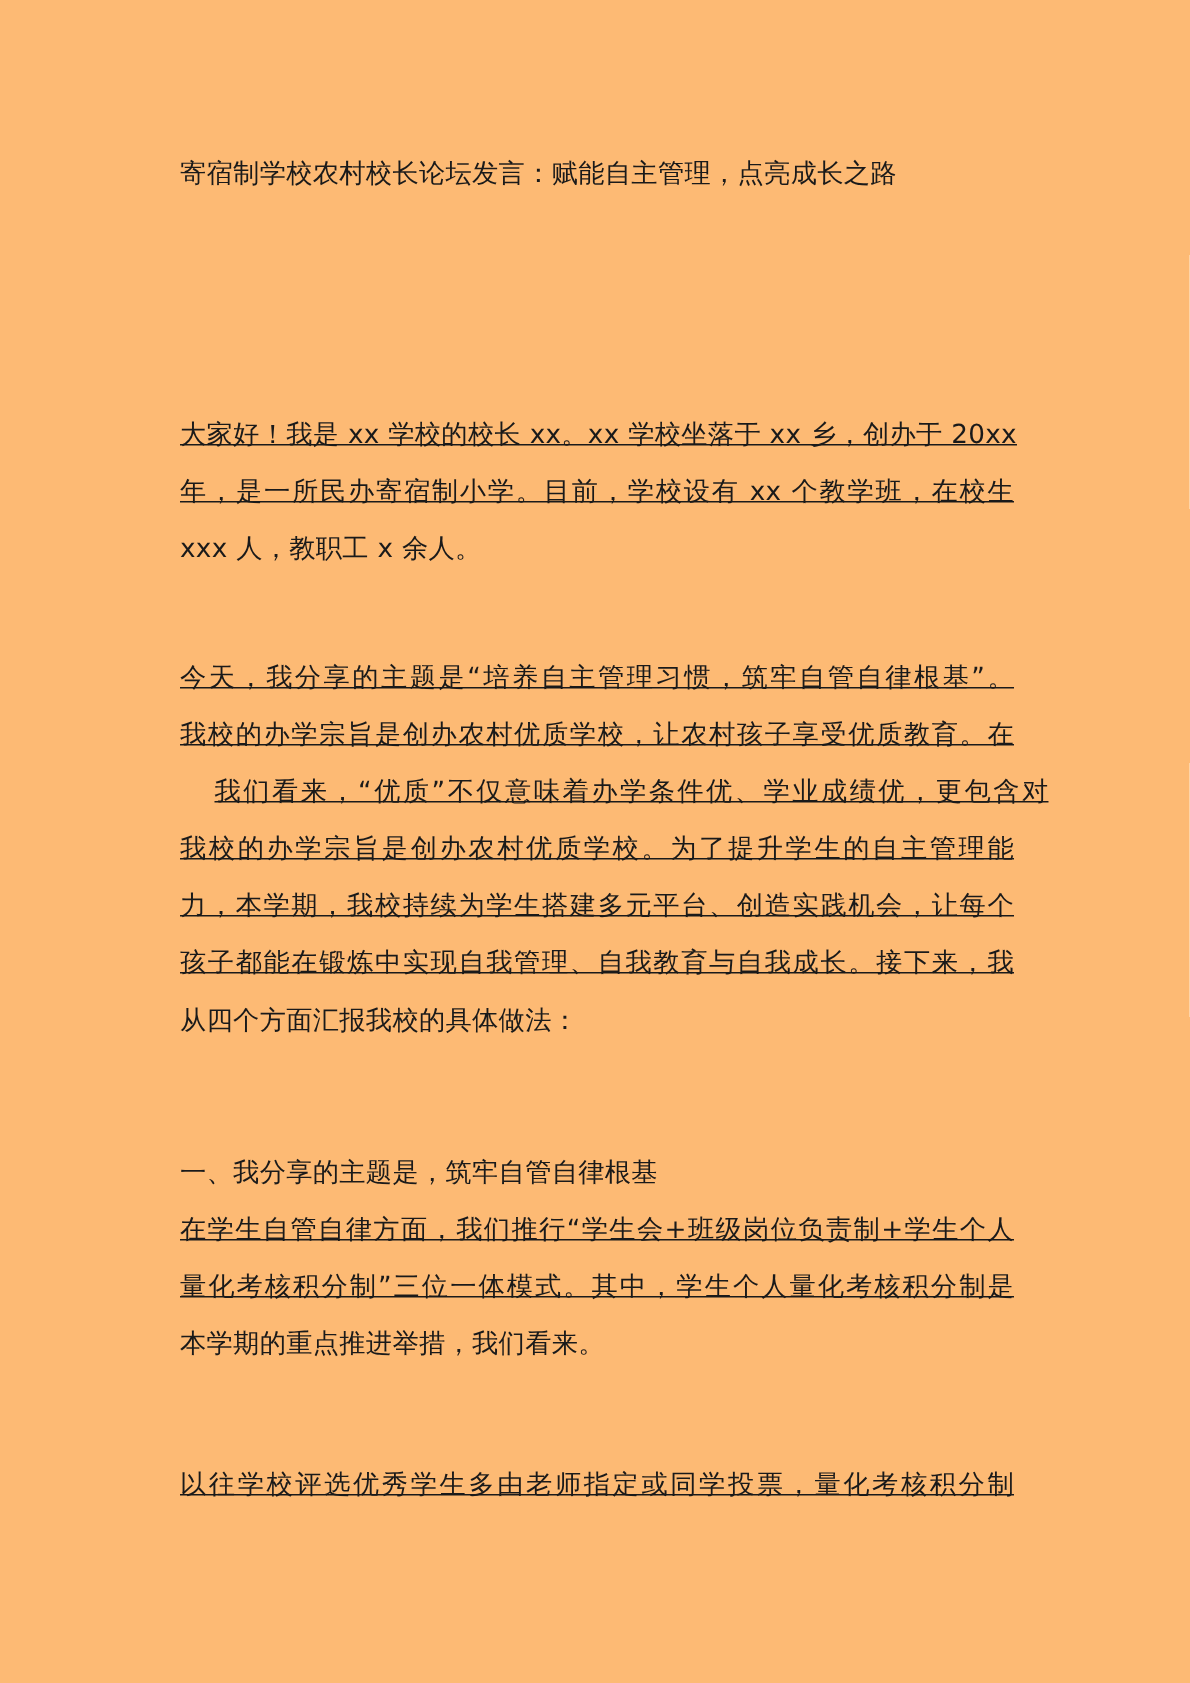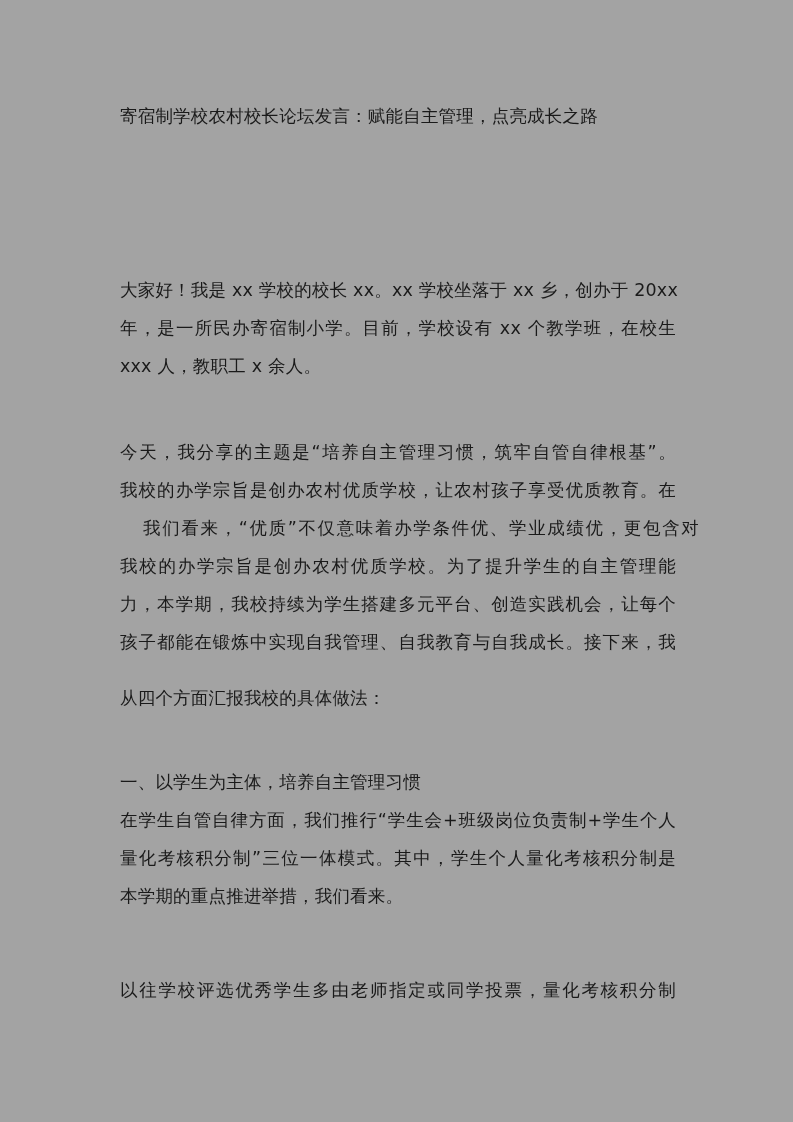--- a/index.html
+++ b/index.html
@@ -13,35 +13,36 @@
       position: relative;
       overflow: hidden;
       font-family: "DejaVu Sans", "Liberation Sans", sans-serif;
       color: #1a1a1a;
     }
     .page {
       position: absolute;
       left: 0; top: 0;
       width: 793px;
       height: 1122px;
-      background: #a3a3a3;
+      background: #fdba74;
     }
     .line {
       position: absolute;
       left: 120px;
       width: 560px;
       font-size: 17.5px;
       line-height: 22px;
       white-space: nowrap;
       letter-spacing: 0.2px;
     }
     .justify {
       text-align: justify;
       text-align-last: justify;
       width: 556px;
+      text-decoration: underline;
     }
   </style>
 </head>
 <body>
 
 <div class="page">
   <div class="line" style="top:105px;">寄宿制学校农村校长论坛发言：赋能自主管理，点亮成长之路</div>
 
 
   <div>
@@ -50,25 +51,25 @@
     <div class="line" style="top:355px;">xxx 人，教职工 x 余人。</div>
   </div>
 
   <div>
     <div class="line justify" style="top:441px;">今天，我分享的主题是“培养自主管理习惯，筑牢自管自律根基”。</div>
     <div class="line justify" style="top:479px;">我校的办学宗旨是创办农村优质学校，让农村孩子享受优质教育。在</div>
     <div class="line justify" style="top:517px;margin-left:23px;">我们看来，“优质”不仅意味着办学条件优、学业成绩优，更包含对</div>
     <div class="line justify" style="top:555px;">我校的办学宗旨是创办农村优质学校。为了提升学生的自主管理能</div>
     <div class="line justify" style="top:593px;">力，本学期，我校持续为学生搭建多元平台、创造实践机会，让每个</div>
     <div class="line justify" style="top:631px;">孩子都能在锻炼中实现自我管理、自我教育与自我成长。接下来，我</div>
-    <div class="line" style="top:687px;font-family:Liberation Serif, serif;">从四个方面汇报我校的具体做法：</div>
+    <div class="line" style="top:669px;font-family:Liberation Serif, serif;">从四个方面汇报我校的具体做法：</div>
   </div>
 
   <div>
-    <div class="line" style="top:771px;">一、以学生为主体，培养自主管理习惯</div>
+    <div class="line" style="top:771px;">一、我分享的主题是，筑牢自管自律根基</div>
     <div class="line justify" style="top:809px;">在学生自管自律方面，我们推行“学生会+班级岗位负责制+学生个人</div>
     <div class="line justify" style="top:847px;">量化考核积分制”三位一体模式。其中，学生个人量化考核积分制是</div>
     <div class="line" style="top:885px;">本学期的重点推进举措，我们看来。</div>
   </div>
 
   <div>
     <div class="line justify" style="top:979px;">以往学校评选优秀学生多由老师指定或同学投票，量化考核积分制</div>
   </div>
 </div>
 

